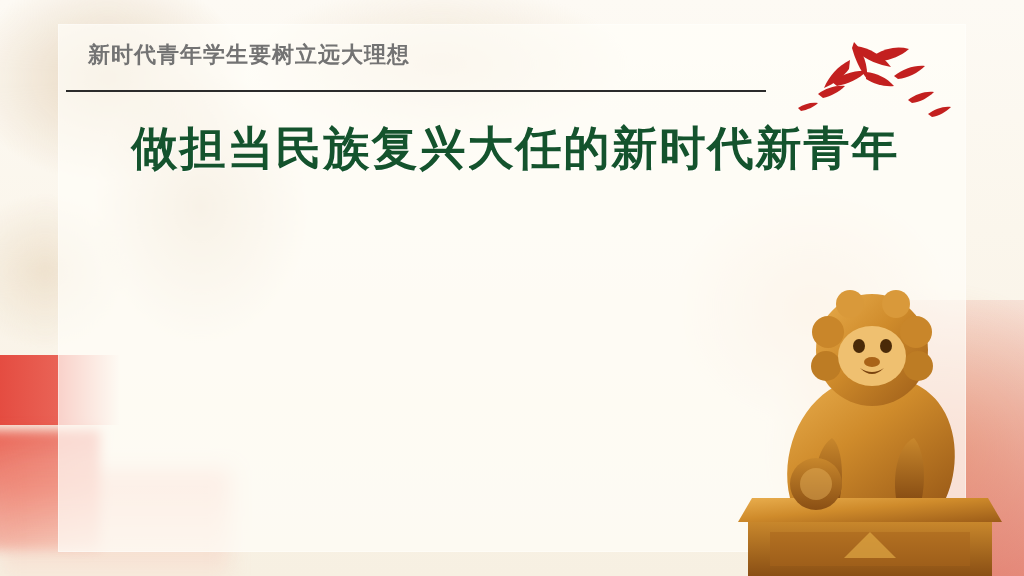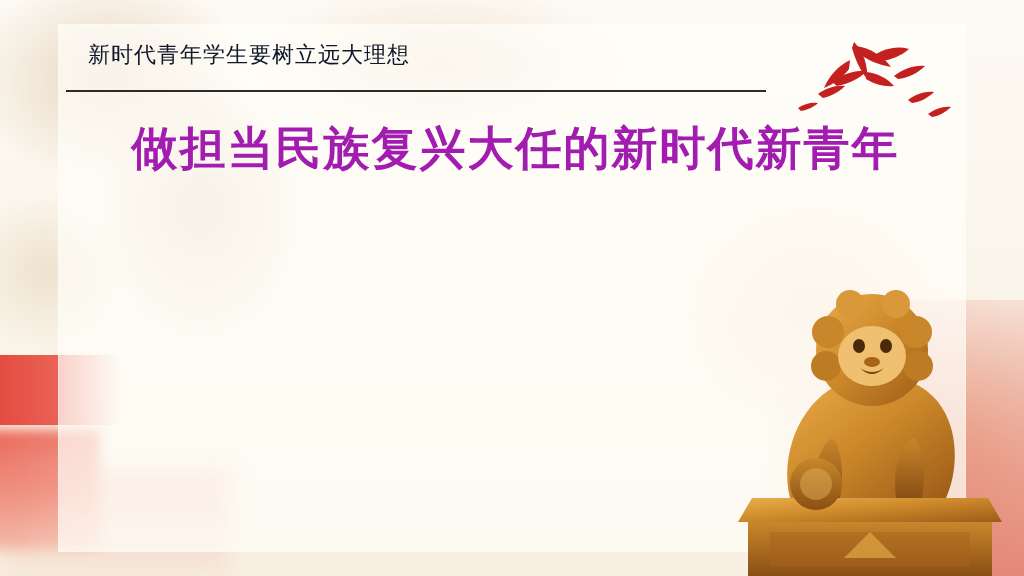--- a/index.html
+++ b/index.html
@@ -115,43 +115,43 @@
     height: 110px;
     pointer-events: none;
   }
 
   
   .subtitle {
     position: absolute;
     left: 88px;
     top: 40px;
     font-size: 22px;
-    font-weight: 400;
-    color: #0f172a;
+    font-weight: 700;
+    color: #737373;
     letter-spacing: 1px;
     white-space: nowrap;
     text-align: right;
   }
   .rule {
     position: absolute;
     left: 66px;
     top: 90px;
     width: 700px;
     height: 2px;
     background: #2b2b2b;
   }
   .main-title {
     position: absolute;
     left: 0;
     right: 0;
     top: 118px;
     text-align: center;
     font-size: 46px;
     font-weight: 800;
-    color: #a21caf;
+    color: #14532d;
     letter-spacing: 2px;
     text-shadow: 1px 1px 0 rgba(255,255,255,0.6);
     padding-left: 7px;
   }
 
   
   .body-text {
     position: absolute;
     left: 118px;
     top: 196px;

